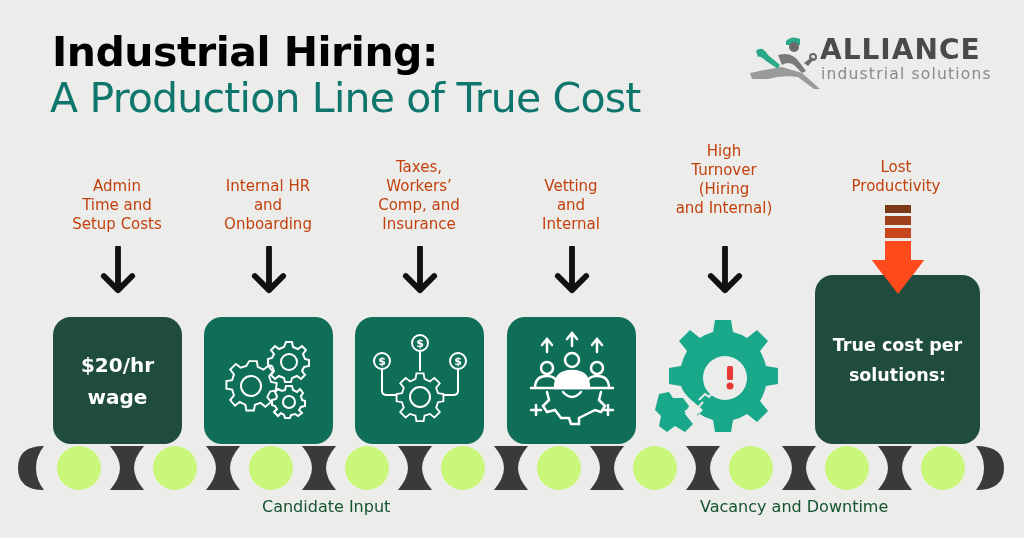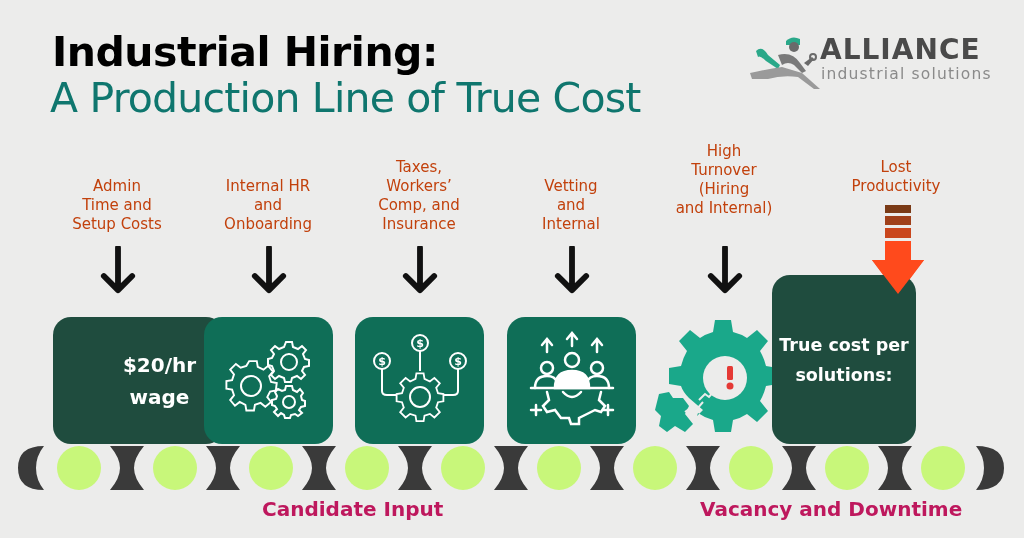--- a/index.html
+++ b/index.html
@@ -9,21 +9,21 @@
   .title2{left:50px;top:74px;font-size:41px;color:#0f766e;letter-spacing:-0.8px;font-family:"DejaVu Sans",sans-serif;font-weight:normal;}
   .logo{left:748px;top:33px;width:245px;height:60px;}
   .logo-word{position:absolute;left:72px;top:0px;font-size:28px;font-weight:bold;color:#4a4a4a;letter-spacing:1px;font-family:"DejaVu Sans",sans-serif;}
   .logo-sub{position:absolute;left:73px;top:32px;font-size:15.5px;color:#8a8a8a;letter-spacing:1.2px;font-family:"DejaVu Sans",sans-serif;}
   .label{width:150px;text-align:center;color:#c2410c;font-size:15px;line-height:19px;font-family:"DejaVu Sans",sans-serif;}
   .arrow{width:50px;height:50px;}
   .box{border-radius:18px;display:flex;align-items:center;justify-content:center;}
   .box-dark{background:#1f4c3e;}
   .box-mid{background:#0f6e57;}
   .box-text{color:#fff;font-weight:bold;text-align:center;font-family:"DejaVu Sans",sans-serif;}
-  .belt-caption{font-size:20px;color:#be185d;font-family:"DejaVu Sans",sans-serif;font-weight:700;}
+  .belt-caption{font-size:16px;color:#14532d;font-family:"DejaVu Sans",sans-serif;font-weight:400;}
 </style>
 </head>
 <body>
 
 <div class="abs title1">Industrial Hiring:</div>
 <div class="abs title2">A Production Line of True Cost</div>
 
 <div class="abs logo">
   <svg width="80" height="60" viewBox="0 0 80 60" style="position:absolute;left:0;top:0;">
 
@@ -92,21 +92,21 @@
 </svg>
 
 <svg class="abs" style="left:870px;top:200px;" width="56" height="98" viewBox="0 0 56 98">
   <rect x="15" y="5" width="26" height="8" fill="#7a3a16"></rect>
   <rect x="15" y="16" width="26" height="9" fill="#a0401a"></rect>
   <rect x="15" y="28" width="26" height="10" fill="#c9461d"></rect>
   <rect x="15" y="41" width="26" height="20" fill="#ff4a1c"></rect>
   <path d="M2 60 L54 60 L28 95 Z" fill="#ff4a1c"></path>
 </svg>
 
-<div class="abs box box-dark" style="left:53px;top:317px;width:129px;height:127px;padding-left:42px;">
+<div class="abs box box-dark" style="left:53px;top:317px;width:129px;height:127px;">
   <div class="box-text" style="font-size:20px;line-height:32px;">
     <div>$20/hr</div>
     <div>wage</div>
   </div>
 </div>
 
 <div class="abs box box-mid" style="left:204px;top:317px;width:129px;height:127px;">
   <svg width="100" height="90" viewBox="0 0 100 90" fill="none" stroke="#fff" stroke-width="2">
     <g transform="translate(32,50)">
       <circle r="10"></circle>
@@ -163,21 +163,21 @@
 <svg class="abs" style="left:653px;top:314px;" width="140" height="132" viewBox="0 0 140 132">
   <path fill="#1aa88a" d="M62 6 L78 6 L80 18 Q88 20 94 24 L104 16 L115 27 L107 37 Q111 44 113 52 L125 54 L125 70 L113 72 Q111 80 107 87 L115 97 L104 108 L94 100 Q88 104 80 106 L78 118 L62 118 L60 106 Q52 104 45 99 L44 102 L50 96 L36 84 Q30 78 28 72 L16 70 L16 54 L28 52 Q30 44 34 37 L26 27 L37 16 L47 24 Q53 20 60 18 Z"></path>
   <path fill="#1aa88a" d="M6 80 L16 78 L20 84 L30 84 L36 92 L32 100 L40 110 L32 118 L22 112 L14 118 L6 112 L8 102 L2 96 Z"></path>
   <circle cx="72" cy="64" r="22" fill="#ececeb"></circle>
   <path d="M46 86 L52 80 L56 83 L62 76" stroke="#ececeb" stroke-width="2" fill="none"></path>
   <path d="M32 98 L40 92 L44 95 L50 88" stroke="#ececeb" stroke-width="2" fill="none"></path>
   <rect x="74" y="52" width="6" height="14" rx="1.5" fill="#e53935"></rect>
   <circle cx="77" cy="72" r="3.5" fill="#e53935"></circle>
 </svg>
 
-<div class="abs box box-dark" style="left:772px;top:275px;width:144px;height:169px;">
+<div class="abs box box-dark" style="left:815px;top:275px;width:165px;height:169px;">
   <div class="box-text" style="font-size:17.5px;line-height:30px;">
     <div>True cost per</div>
     <div>solutions:</div>
   </div>
 </div>
 
 <svg class="abs" style="left:872px;top:260px;" width="52" height="36" viewBox="0 0 52 36">
   <path d="M0 0 L52 0 L26 34 Z" fill="#ff4a1c"></path>
 </svg>
 

